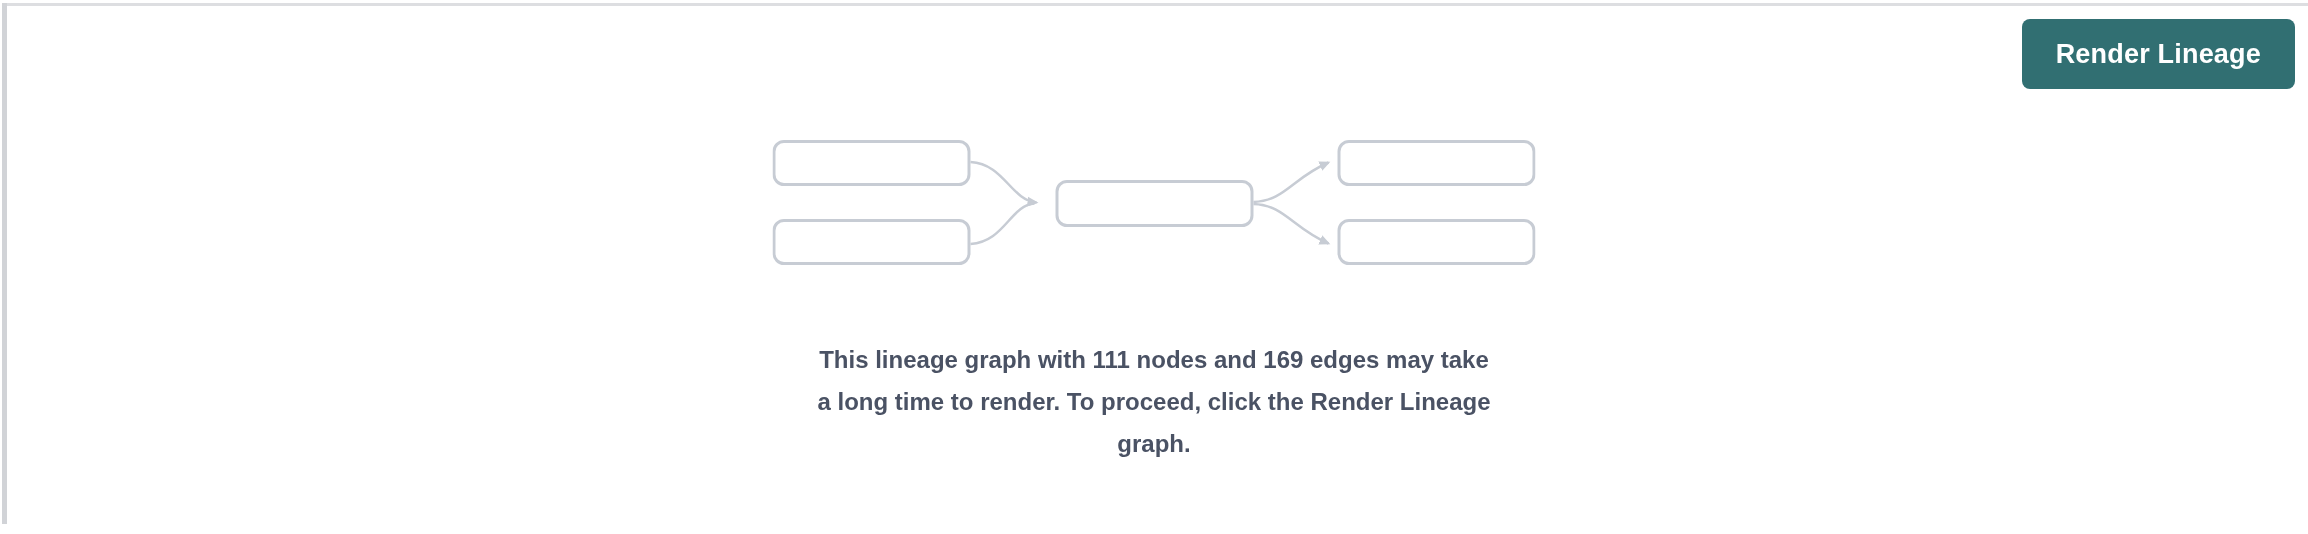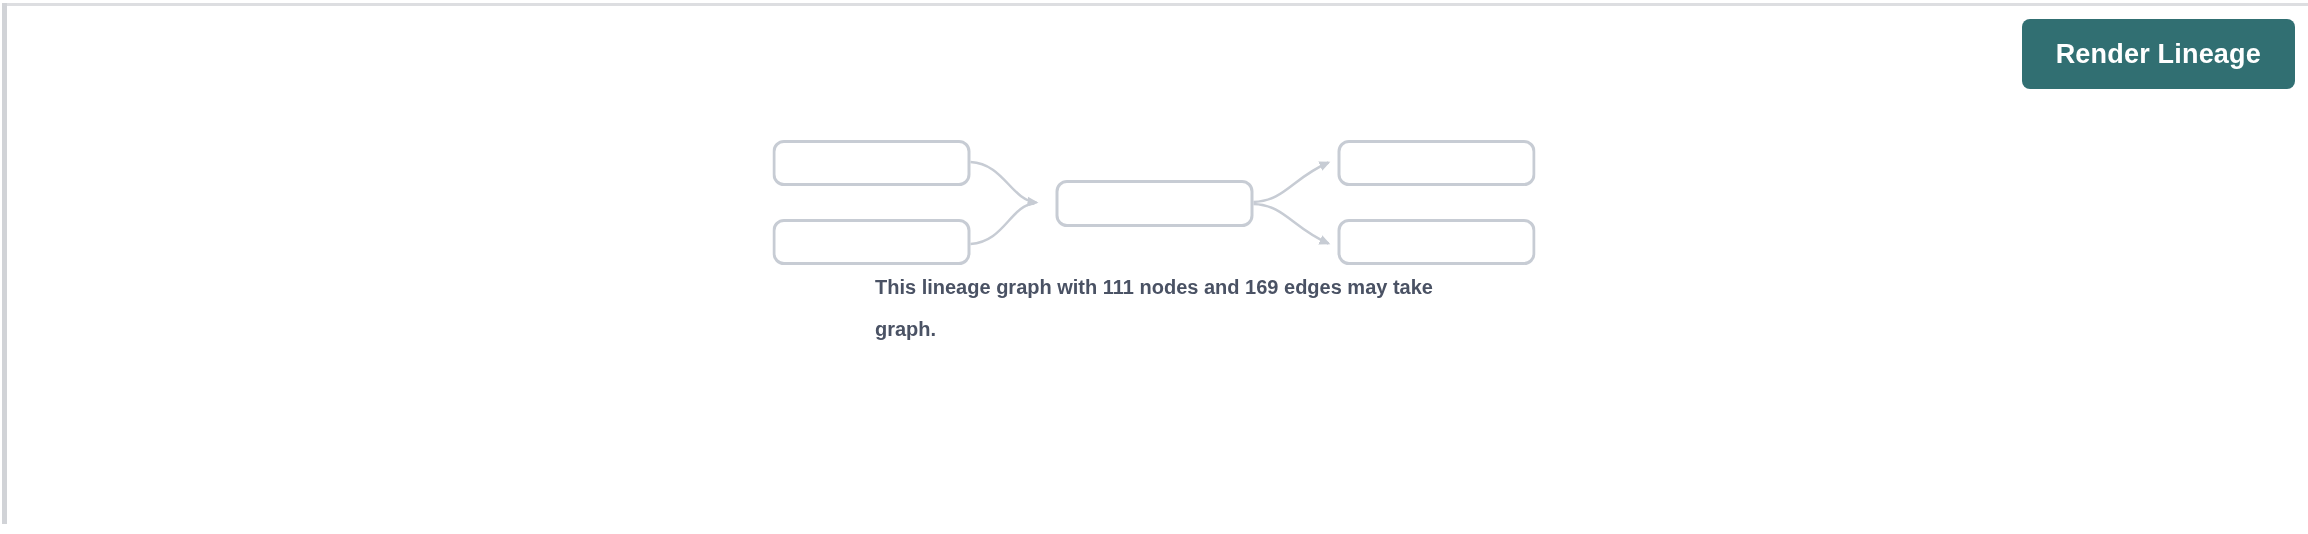--- a/index.html
+++ b/index.html
@@ -57,22 +57,23 @@
     display: flex;
     flex-direction: column;
     align-items: center;
   }
   .mini-graph {
     display: block;
     width: 763px;
     height: 126px;
   }
   .message {
-    text-align: left;
-    font-size: 20px;
+    margin-top: 73px;
+    text-align: center;
+    font-size: 24px;
     font-weight: 700;
     line-height: 42px;
     color: #4a5264;
     white-space: nowrap;
   }
 </style>
 </head>
 <body>
 
 <div class="panel" style="background: rgb(255, 255, 255);">
@@ -100,17 +101,18 @@
         <rect x="1.5" y="1.5" width="195" height="43" rx="10"></rect>
         <rect x="1.5" y="80.5" width="195" height="43" rx="10"></rect>
         <rect x="284.5" y="41.5" width="195" height="44" rx="10"></rect>
         <rect x="566.5" y="1.5" width="195" height="43" rx="10"></rect>
         <rect x="566.5" y="80.5" width="195" height="43" rx="10"></rect>
       </g>
     </svg>
 
     <div class="message" style="color: rgb(74, 82, 100);">
       <div>This lineage graph with 111 nodes and 169 edges may take</div>
+      <div>a long time to render. To proceed, click the Render Lineage</div>
       <div>graph.</div>
     </div>
 
   </div>
 </div>
 
 </body></html>

